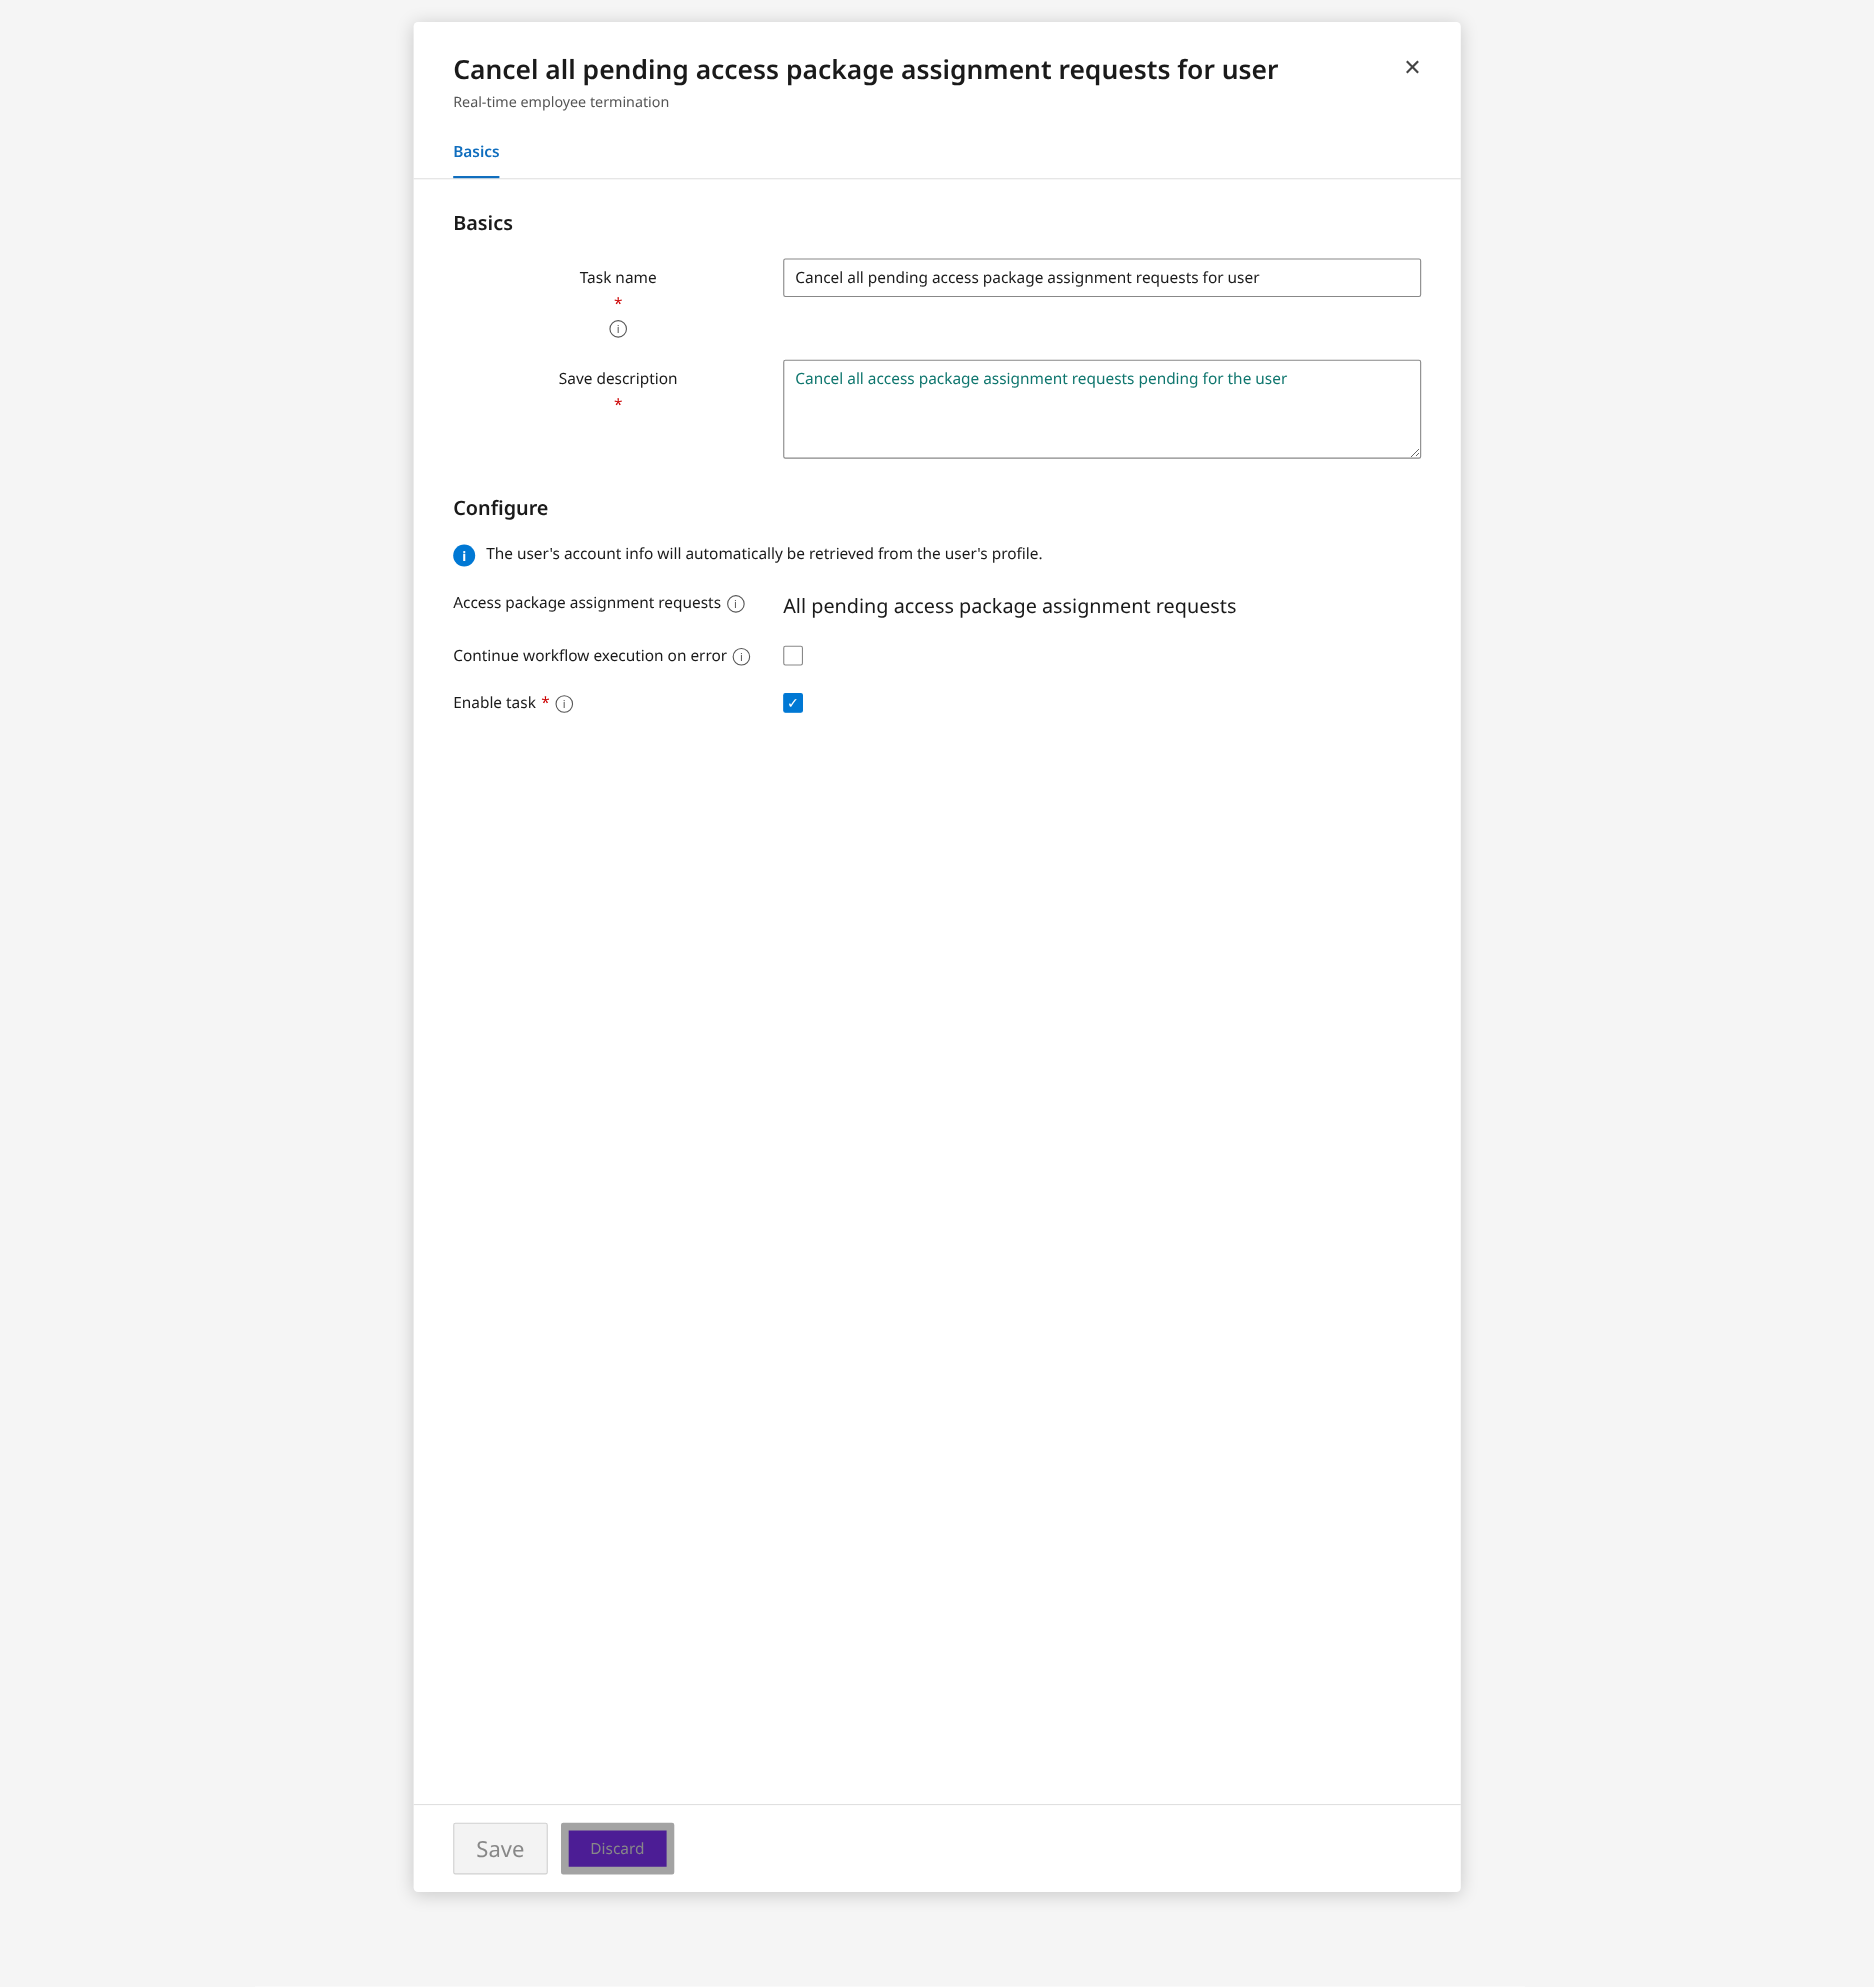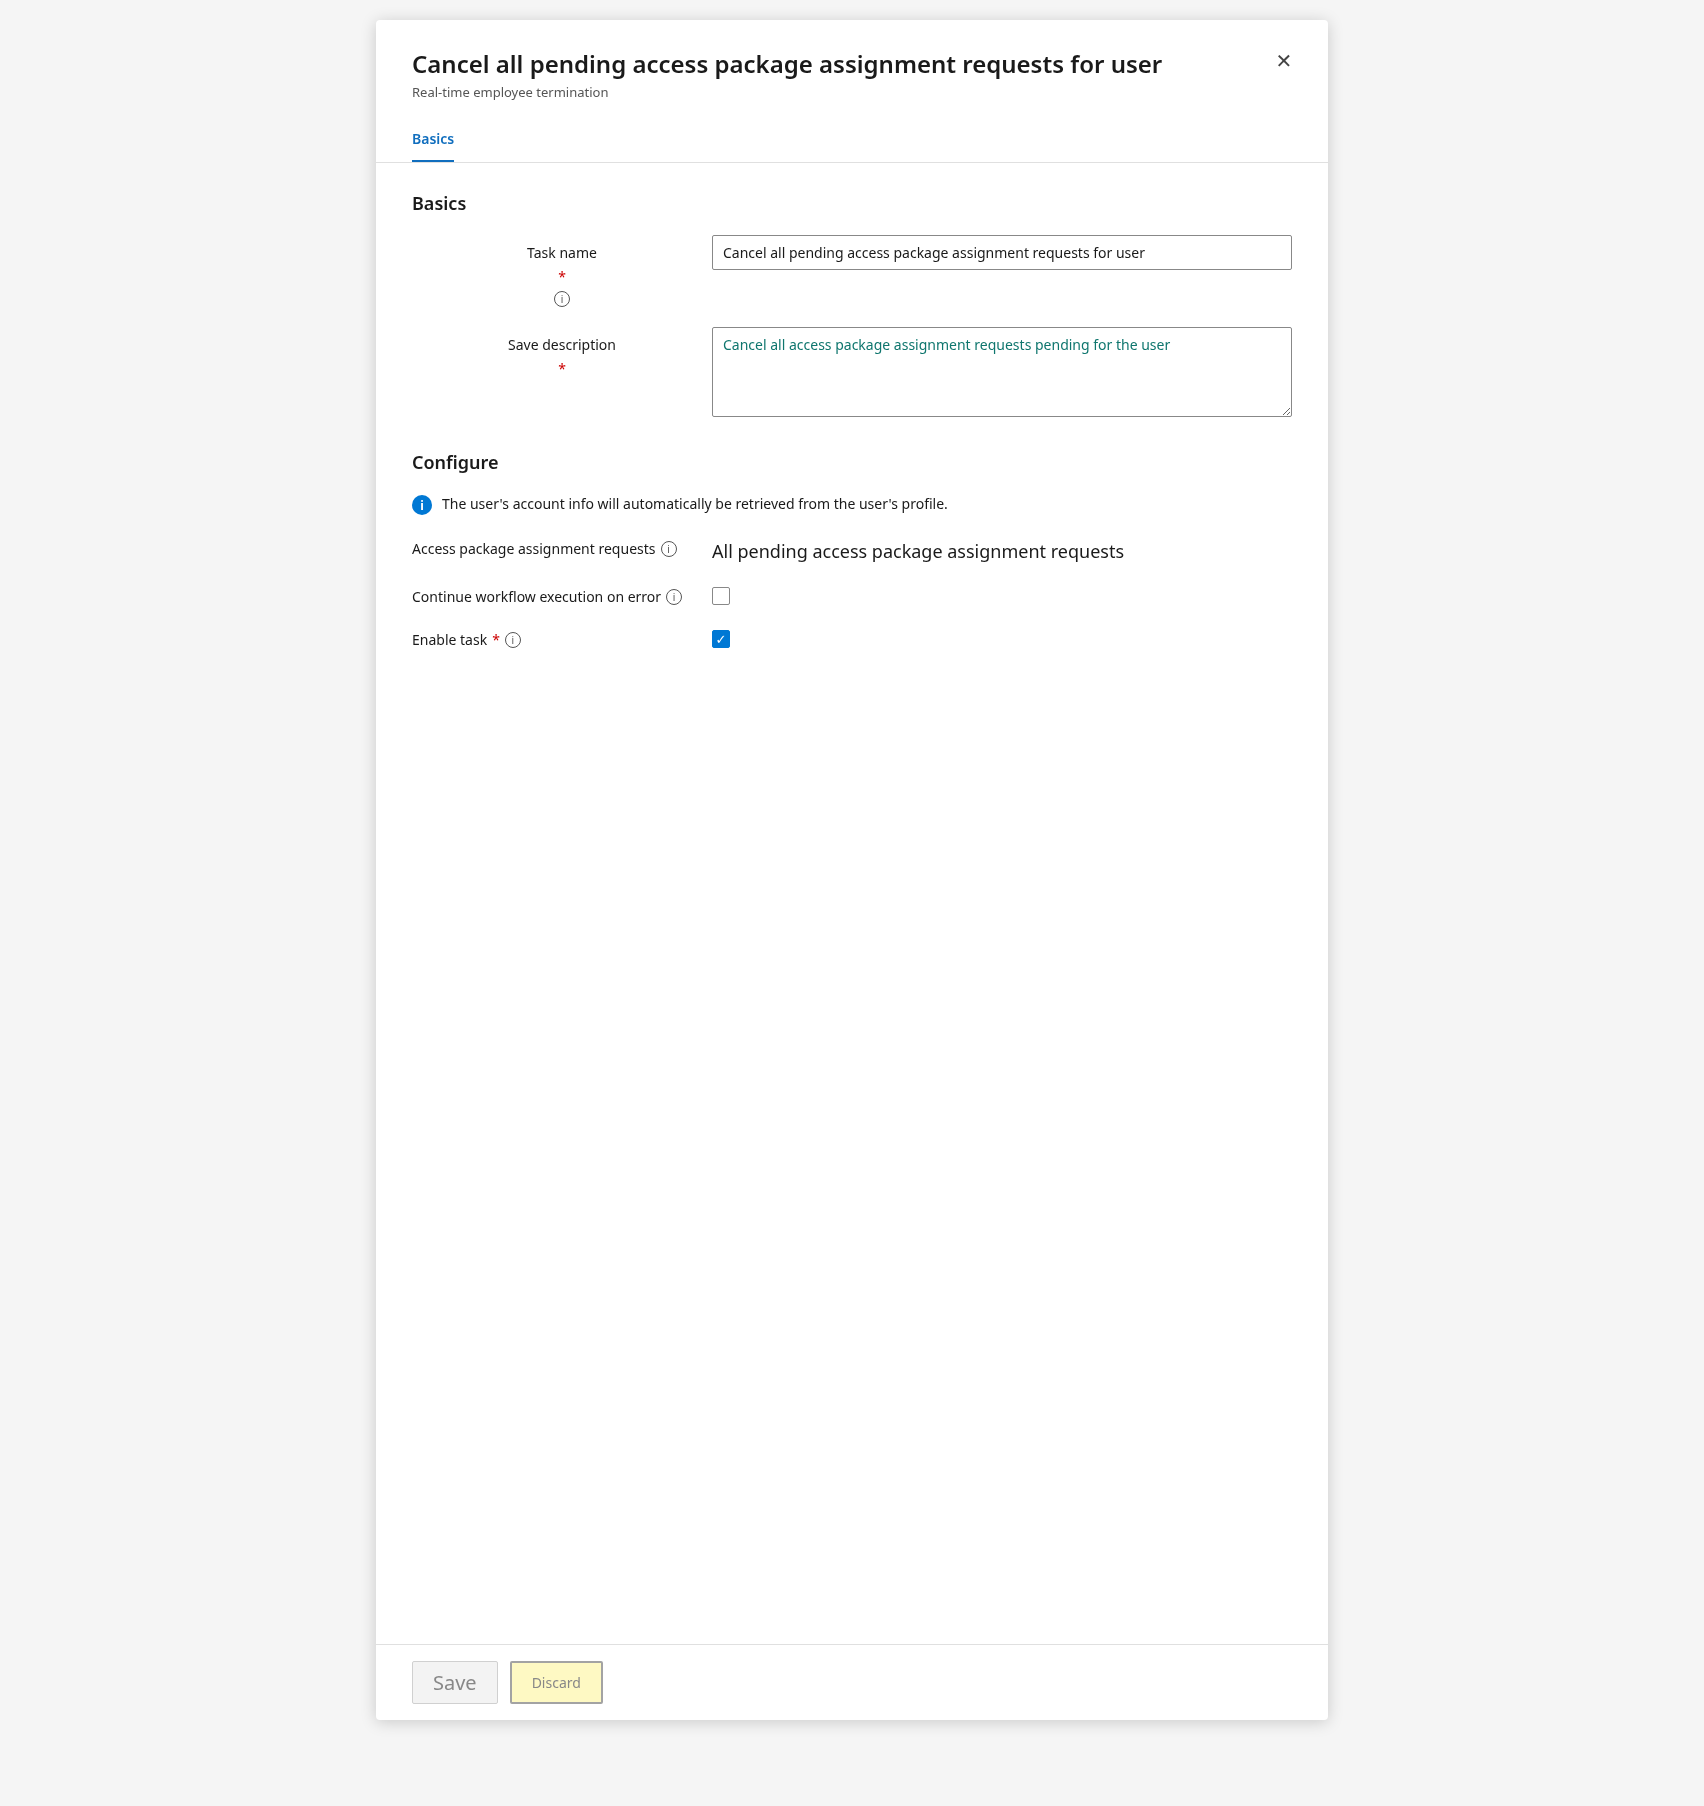--- a/index.html
+++ b/index.html
@@ -247,23 +247,23 @@
       background: #f3f3f3;
       color: #888;
       border: 1px solid #d0d0d0;
       border-radius: 2px;
       cursor: not-allowed;
     }
 
     .btn-discard {
       padding: 7px 20px;
       font-size: 14px;
-      background: #fef9c3;
+      background: #4c1d95;
       color: #888;
-      border: 2px solid #a3a3a3;
+      border: 7px solid #a3a3a3;
       border-radius: 2px;
       cursor: pointer;
     }
   </style>
 </head>
 <body>
 
 <div class="dialog">
 
   <div class="dialog-header">

